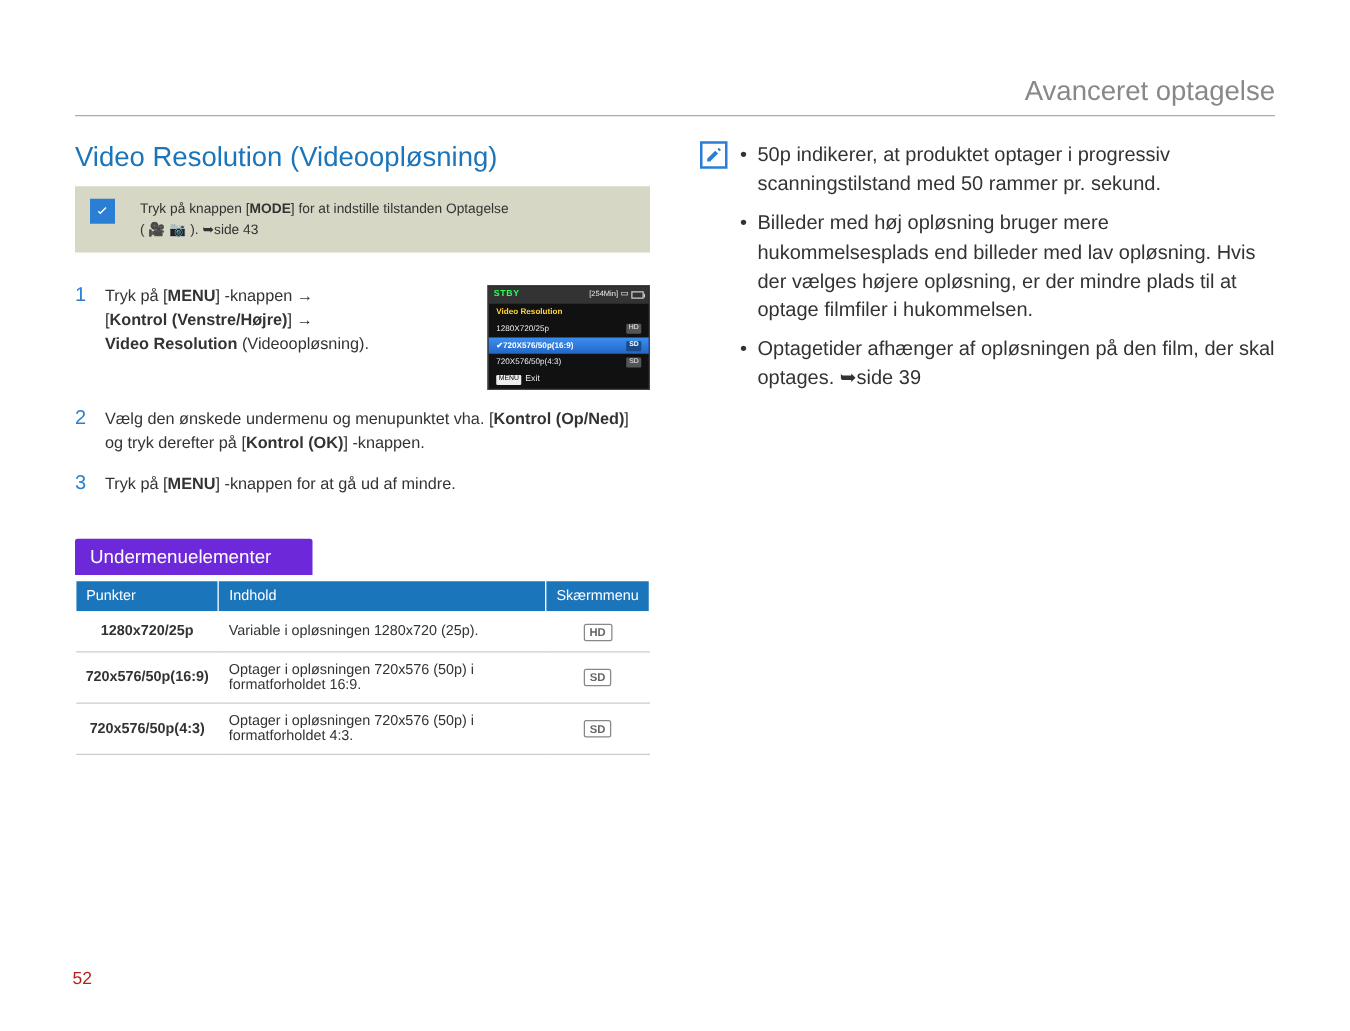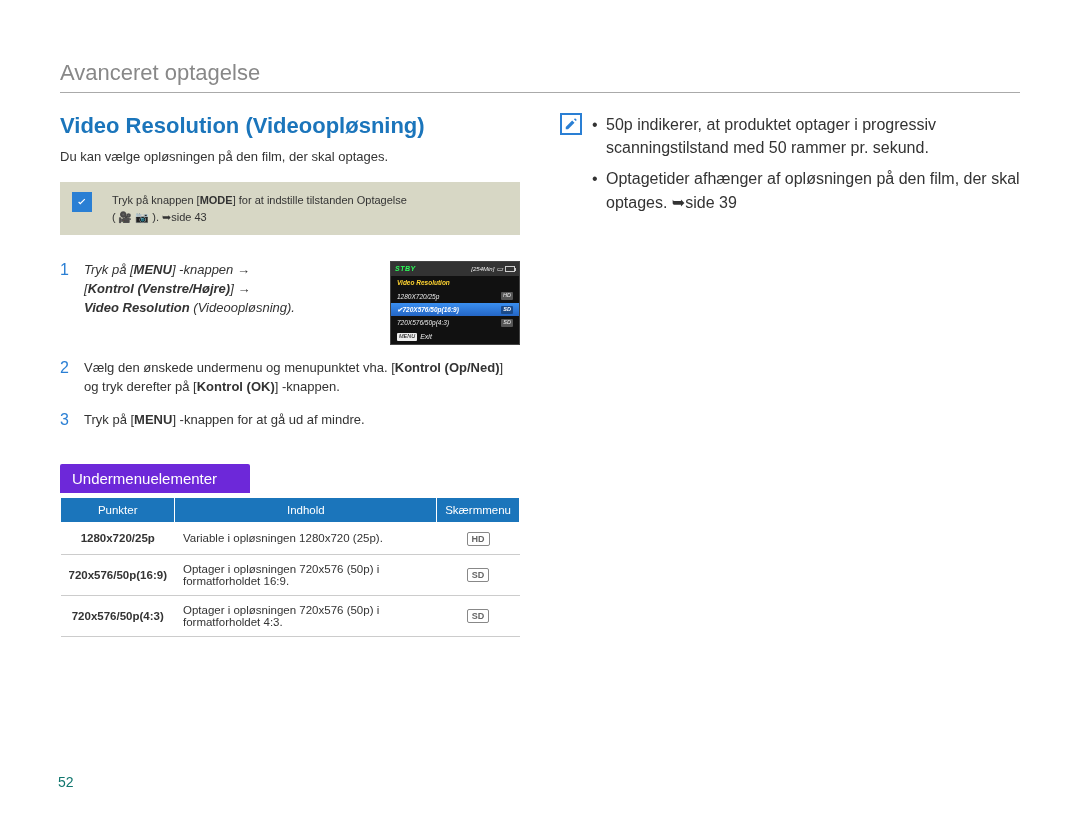--- a/index.html
+++ b/index.html
@@ -6,36 +6,36 @@
   body {
     font-family: Arial, Helvetica, sans-serif;
     background: #fff;
     color: #333;
     width: 1080px;
     height: 825px;
     position: relative;
     padding: 60px 60px 40px 60px;
   }
   .chapter-title {
-    text-align: left;
+    text-align: right;
     font-size: 22px;
     color: #888;
     padding-bottom: 6px;
     border-bottom: 1px solid #aaa;
     margin-bottom: 20px;
   }
   .columns {
     display: flex;
     gap: 40px;
   }
   .col { flex: 1; }
   .section-title {
     color: #1b75bb;
     font-size: 22px;
-    font-weight: bold;
+    font-weight: normal;
     margin-bottom: 10px;
   }
   .intro-text { font-size: 13px; margin-bottom: 18px; }
 
   .gray-box {
     background: #d7d7c5;
     padding: 10px 12px;
     display: flex;
     align-items: flex-start;
     gap: 20px;
@@ -54,21 +54,21 @@
   .gray-box .txt { flex: 1; line-height: 1.5; }
   .glyphs { font-family: sans-serif; }
 
   .steps { font-size: 13px; }
   .step { display: flex; gap: 10px; margin-bottom: 14px; }
   .step-num { color: #2a7fd4; font-size: 16px; font-weight: normal; flex-shrink:0; width:14px; }
   .step-body { flex:1; line-height:1.45; }
   .step-body b { font-weight: bold; }
   .arrow { font-family: sans-serif; }
 
-  .step1-row { display:flex; gap:12px; align-items:flex-start;font-style:italic; }
+  .step1-row { display:flex; gap:12px; align-items:flex-start; }
   .step1-text { flex:1; }
 
   
   .camera-menu {
     width: 130px;
     background: #111;
     border: 1px solid #444;
     font-size: 7px;
     color: #eee;
     font-family: Arial, sans-serif;
@@ -116,21 +116,21 @@
     width: 100%;
     border-collapse: collapse;
     font-size: 11.5px;
   }
   table.resolution-table th {
     background: #1b75bb;
     color: #fff;
     font-weight: normal;
     padding: 6px 8px;
     border: 1px solid #fff;
-    text-align: center;
+    text-align: left;
   }
   table.resolution-table td {
     padding: 8px 8px;
     border-bottom: 1px solid #ccc;
     vertical-align: middle;
   }
   table.resolution-table td.pk { font-weight:bold; text-align:center; white-space:nowrap; }
   table.resolution-table td.sc { text-align:center; font-family: monospace; font-weight:bold; color:#555; }
   .res-icon {
     border:1px solid #888; border-radius:2px;
@@ -163,33 +163,32 @@
     position: absolute; left: 0; top: 0;
     color: #333;
   }
   .ref { font-family: sans-serif; }
 
   .page-num {
     position: absolute;
     bottom: 35px;
     left: 58px;
     font-size: 14px;
-    color: #0f766e;
+    color: #b91c1c;
   }
 </style>
 </head>
 <body>
 
 <div class="chapter-title">Avanceret optagelse</div>
 
 <div class="columns">
 
   <div class="col">
     <div class="section-title">Video Resolution (Videoopløsning)</div>
-    <div class="intro-text">Du kan vælge opløsningen på den film, der skal optages.</div>
 
     <div class="gray-box">
       <span class="check-badge">
         <svg viewBox="0 0 24 24">
             <path fill="#fff" d="M9 16.2l-3.5-3.5 1.4-1.4L9 13.4l7.1-7.1 1.4 1.4z"></path>
           </svg>
       </span>
       <div class="txt">
         <span>Tryk på knappen [</span><b>MODE</b><span>] for at indstille tilstanden Optagelse</span><br>
         <span class="glyphs">( 🎥 📷 ). </span><span class="ref">➥side 43</span>
@@ -285,19 +284,20 @@
 
   <div class="col">
     <div class="note-block">
       <span class="note-badge">
         <svg viewBox="0 0 24 24">
             <path fill="#2a7fd4" d="M3 17v4h4l11-11-4-4L3 17zm17-10l-3-3 2-2 3 3-2 2z"></path>
           </svg>
       </span>
       <ul class="note-list">
         <li>50p indikerer, at produktet optager i progressiv scanningstilstand med 50 rammer pr. sekund.</li>
+        <li>Billeder med høj opløsning bruger mere hukommelsesplads end billeder med lav opløsning. Hvis der vælges højere opløsning, er der mindre plads til at optage filmfiler i hukommelsen.</li>
         <li>Optagetider afhænger af opløsningen på den film, der skal optages. ➥side 39</li>
       </ul>
     </div>
   </div>
 </div>
 
 <div class="page-num">52</div>
 
 </body></html>

